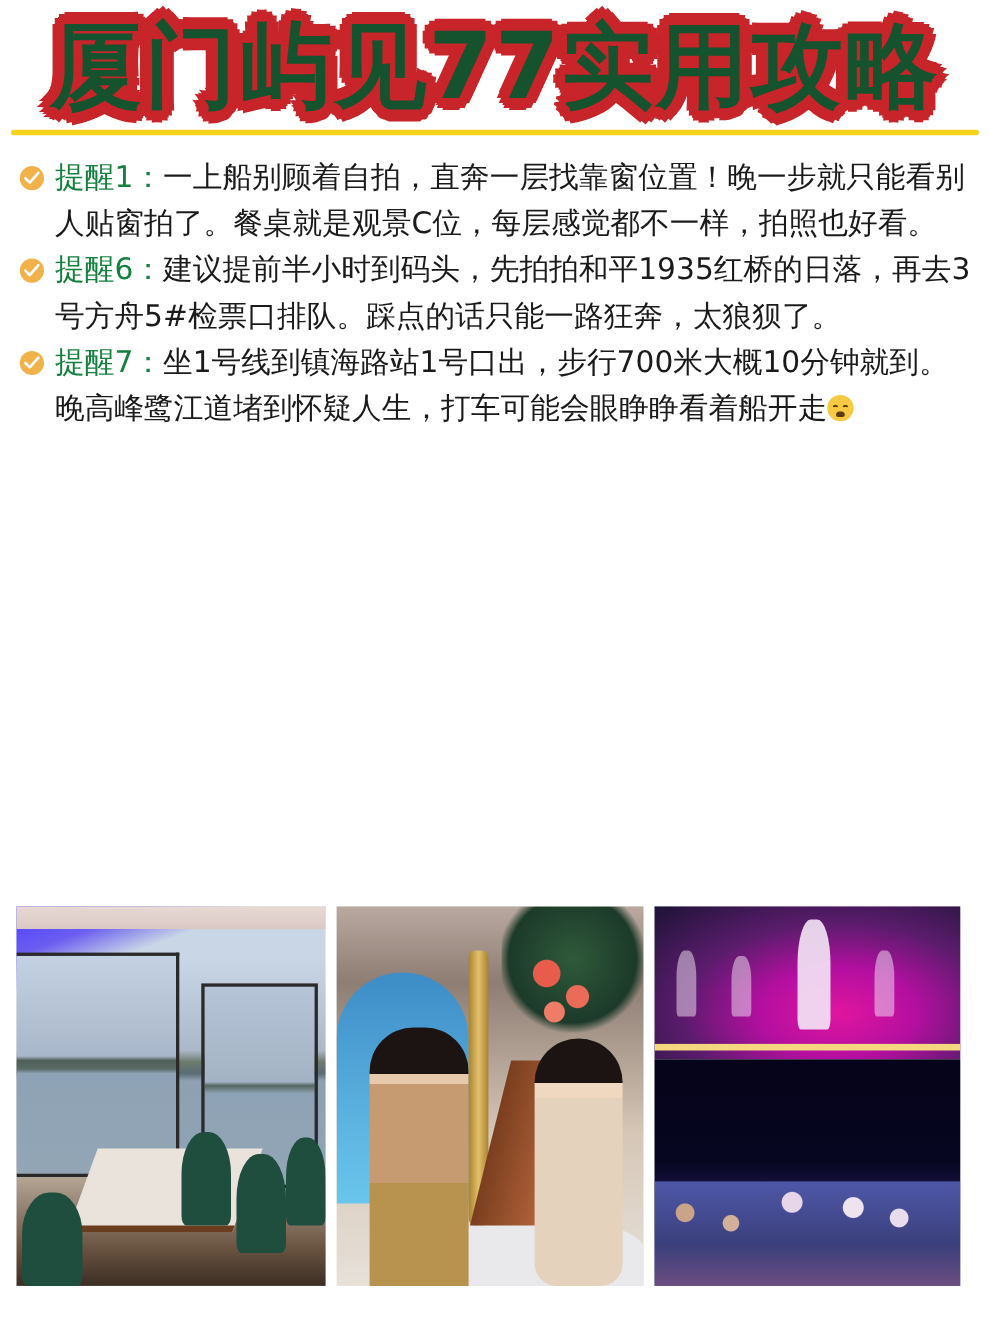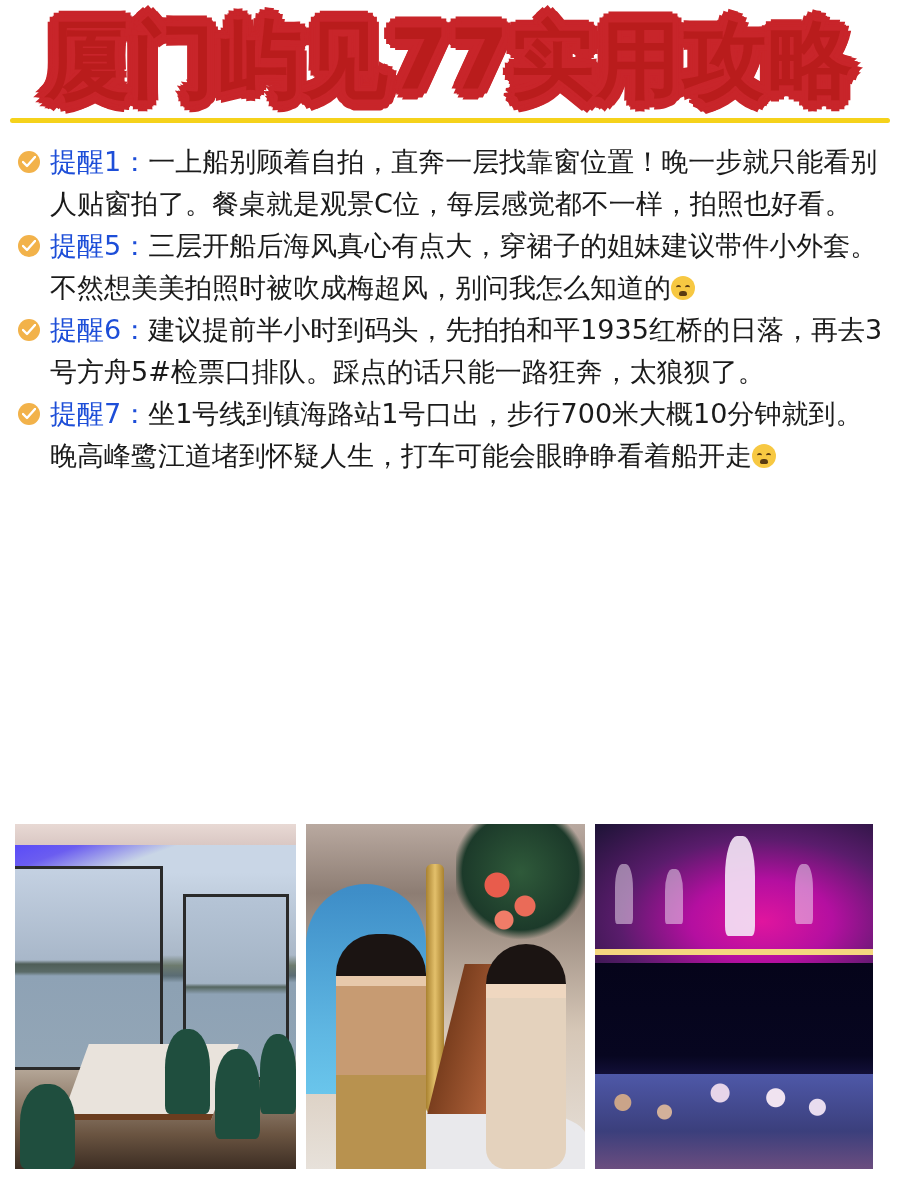--- a/index.html
+++ b/index.html
@@ -1,37 +1,37 @@
 <!DOCTYPE html>
 <html><head>
 <meta charset="utf-8">
 <style>
   html,body{margin:0;padding:0;background:#ffffff;}
   body{width:900px;height:1200px;position:relative;overflow:hidden;font-family:"DejaVu Sans","Liberation Sans",sans-serif;}
   .title{position:absolute;left:0;top:6px;width:900px;height:108px;text-align:center;}
   .title-text{
     display:inline-block;font-size:84px;font-weight:bold;letter-spacing:2px;line-height:108px;
-    color:#b91c1c;
+    color:#14532d;
     -webkit-text-stroke:4px #c8252a;
     paint-order:stroke fill;
     text-shadow:
       0 0 0 #c8252a,
       4px 0 0 #c8252a,-4px 0 0 #c8252a,0 4px 0 #c8252a,0 -4px 0 #c8252a,
       6px 6px 0 #c8252a,-6px 6px 0 #c8252a,6px -6px 0 #c8252a,-6px -6px 0 #c8252a,
       8px 0 0 #c8252a,-8px 0 0 #c8252a,0 8px 0 #c8252a,0 -8px 0 #c8252a,
       9px 5px 0 #c8252a,-9px 5px 0 #c8252a,9px -5px 0 #c8252a,-9px -5px 0 #c8252a,
       5px 9px 0 #c8252a,-5px 9px 0 #c8252a,5px -9px 0 #c8252a,-5px -9px 0 #c8252a,
       11px 0 0 #c8252a,-11px 0 0 #c8252a,0 11px 0 #c8252a,0 -11px 0 #c8252a;
   }
   .title-rule{position:absolute;left:10px;top:118px;width:880px;height:5px;background:#f5d21b;border-radius:3px;}
   .tips{position:absolute;left:16px;top:141px;width:870px;}
   .tip{position:relative;padding-left:34px;font-size:27px;line-height:42px;color:#1a1a1a;margin-bottom:0;}
   .tip .check{position:absolute;left:2px;top:10px;width:22px;height:22px;border-radius:50%;background:#f2b24a;}
   .tip .check svg{position:absolute;left:4px;top:5px;}
-  .tip .label{color:#1d4ed8;}
+  .tip .label{color:#15803d;}
   .emoji{display:inline-block;width:24px;height:24px;border-radius:50%;background:#f7c842;vertical-align:-3px;position:relative;}
   .emoji::before,.emoji::after{content:"";position:absolute;top:9px;width:5px;height:3px;border-top:2px solid #5a3b12;border-radius:50%;}
   .emoji::before{left:5px}.emoji::after{right:5px}
   .emoji i{position:absolute;left:8px;bottom:4px;width:8px;height:5px;background:#5a3b12;border-radius:4px 4px 2px 2px;}
   .photo{position:absolute;overflow:hidden;}
   .p1{left:15px;top:824px;width:281px;height:345px;
     background:
       linear-gradient(180deg,#e8d9d4 0%,#dac8c4 6%,transparent 6%),
       linear-gradient(160deg,#4b3cff 0%,#6b5df0 10%,transparent 18%),
       linear-gradient(180deg,#c9d6e6 14%,#aab8c8 38%,#6d7b6e 41%,#5a6c74 44%,#8da1b3 46%,#8fa3b4 66%,#b9ab9c 70%,#6a5441 90%,#3c2d23 100%);}
@@ -80,28 +80,20 @@
         </svg>
       </span>
     <span class="label">提醒1：</span><span>一上船别顾着自拍，直奔一层找靠窗位置！晚一步就只能看别人贴窗拍了。餐桌就是观景C位，每层感觉都不一样，拍照也好看。</span>
   </div>
   <div class="tip">
     <span class="check">
         <svg width="14" height="12" viewBox="0 0 14 12">
           <path d="M1 6 L5 10 L13 1" stroke="#fff" stroke-width="2.4" fill="none" stroke-linecap="round" stroke-linejoin="round"></path>
         </svg>
       </span>
-    <span class="label">提醒5：</span><span>三层开船后海风真心有点大，穿裙子的姐妹建议带件小外套。不然想美美拍照时被吹成梅超风，别问我怎么知道的</span><span class="emoji"><i></i></span>
-  </div>
-  <div class="tip">
-    <span class="check">
-        <svg width="14" height="12" viewBox="0 0 14 12">
-          <path d="M1 6 L5 10 L13 1" stroke="#fff" stroke-width="2.4" fill="none" stroke-linecap="round" stroke-linejoin="round"></path>
-        </svg>
-      </span>
     <span class="label">提醒6：</span><span>建议提前半小时到码头，先拍拍和平1935红桥的日落，再去3号方舟5#检票口排队。踩点的话只能一路狂奔，太狼狈了。</span>
   </div>
   <div class="tip">
     <span class="check">
         <svg width="14" height="12" viewBox="0 0 14 12">
           <path d="M1 6 L5 10 L13 1" stroke="#fff" stroke-width="2.4" fill="none" stroke-linecap="round" stroke-linejoin="round"></path>
         </svg>
       </span>
     <span class="label">提醒7：</span><span>坐1号线到镇海路站1号口出，步行700米大概10分钟就到。晚高峰鹭江道堵到怀疑人生，打车可能会眼睁睁看着船开走</span><span class="emoji"><i></i></span>
   </div>

